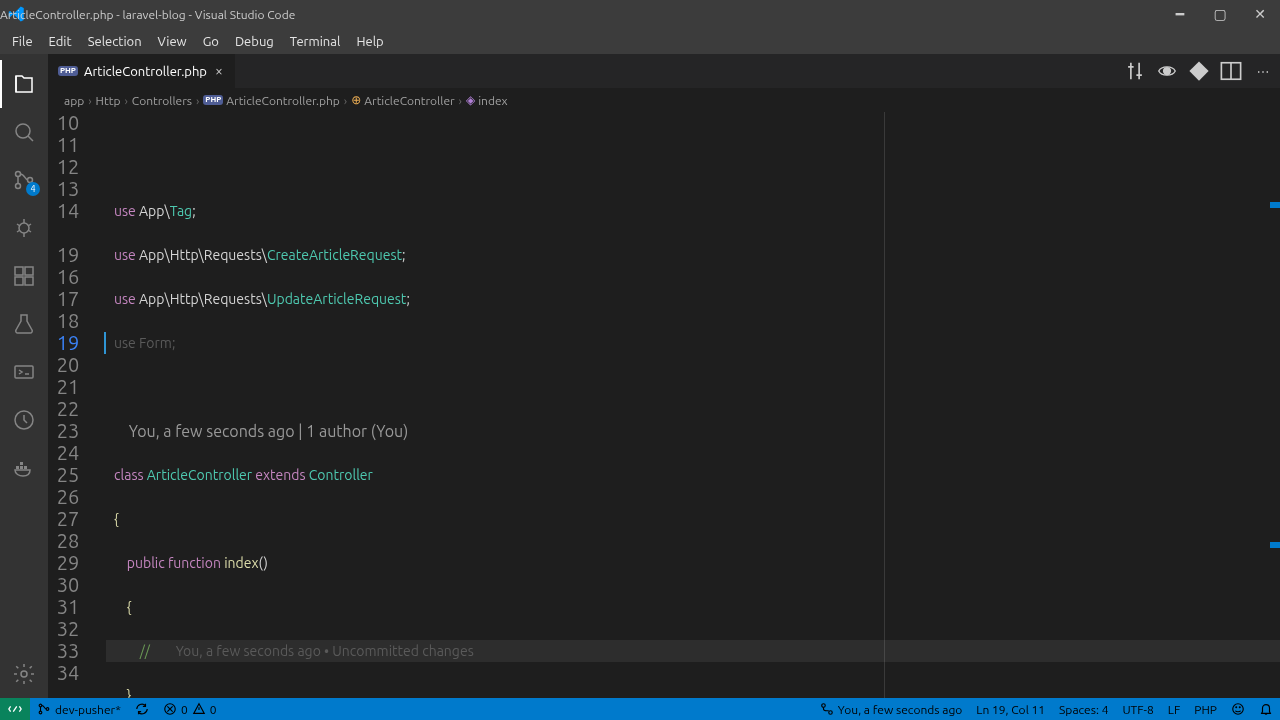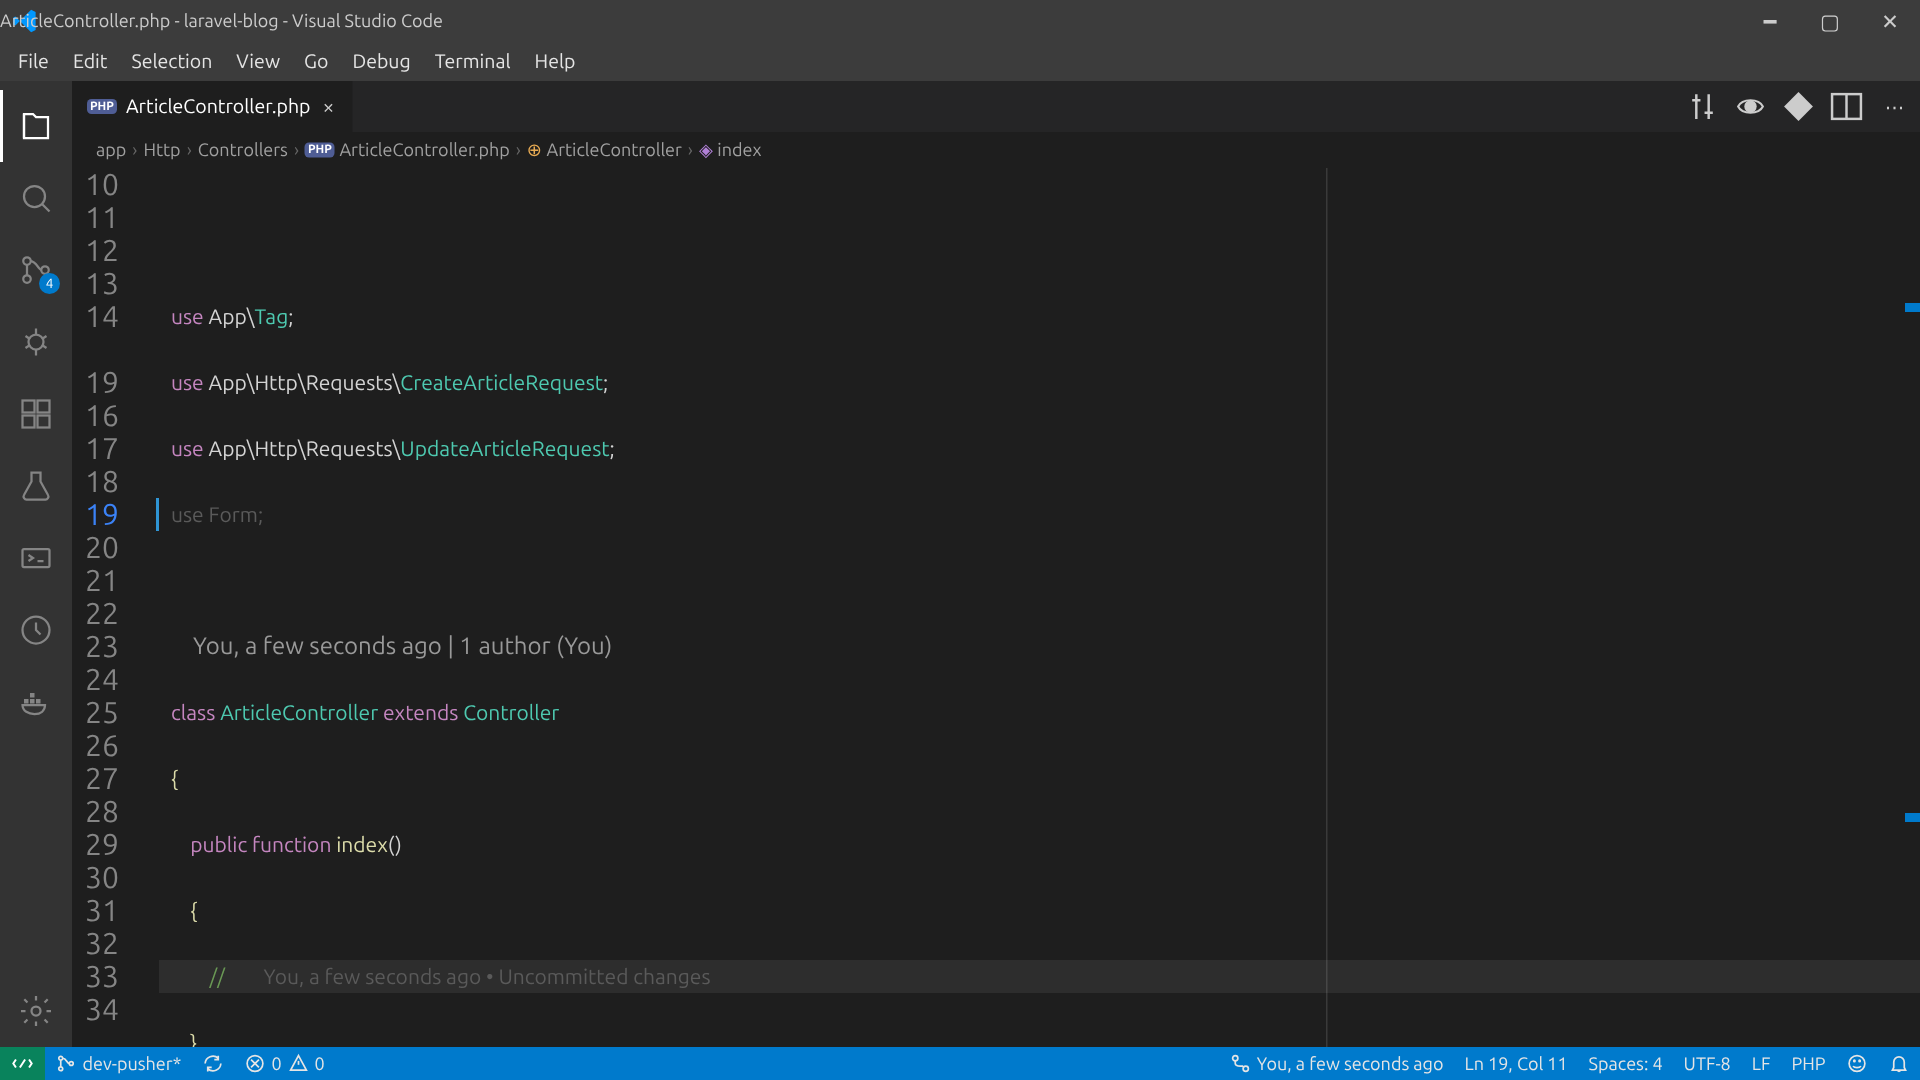--- a/index.html
+++ b/index.html
@@ -47,21 +47,21 @@
 .code .line.current{background:rgba(255,255,255,0.07)}
 .ruler{position:absolute;top:0;bottom:0;width:1px;background:#3a3a3a;left:778px}
 .k{color:#c586c0}  
 .cl{color:#4ec9b0} 
 .fn{color:#dcdcaa}  
 .p{color:#d4d4d4}
 .cm{color:#6a9955}
 .dim{color:#5a5a5a}
 .lens{color:#999;font-size:16px}
 
-.statusbar{height:22px;background:#007acc;color:#e5e5e5;display:flex;align-items:center;font-size:12px}
+.statusbar{height:22px;background:#007acc;color:#000000;display:flex;align-items:center;font-size:12px}
 .statusbar .sb{padding:0 7px;display:flex;align-items:center;gap:4px;height:100%}
 .statusbar .sb-left{display:flex;align-items:center;height:100%}
 .statusbar .sb-right{margin-left:auto;display:flex;align-items:center;height:100%}
 .statusbar .remote{background:#09835c;padding:0 8px}
 .statusbar svg{width:14px;height:14px}
 
 .minimap-dec{position:absolute;right:0;top:90px;width:10px;height:6px;background:#007acc}
 .minimap-dec2{position:absolute;right:0;top:430px;width:10px;height:6px;background:#007acc}
 </style>
 </head>

